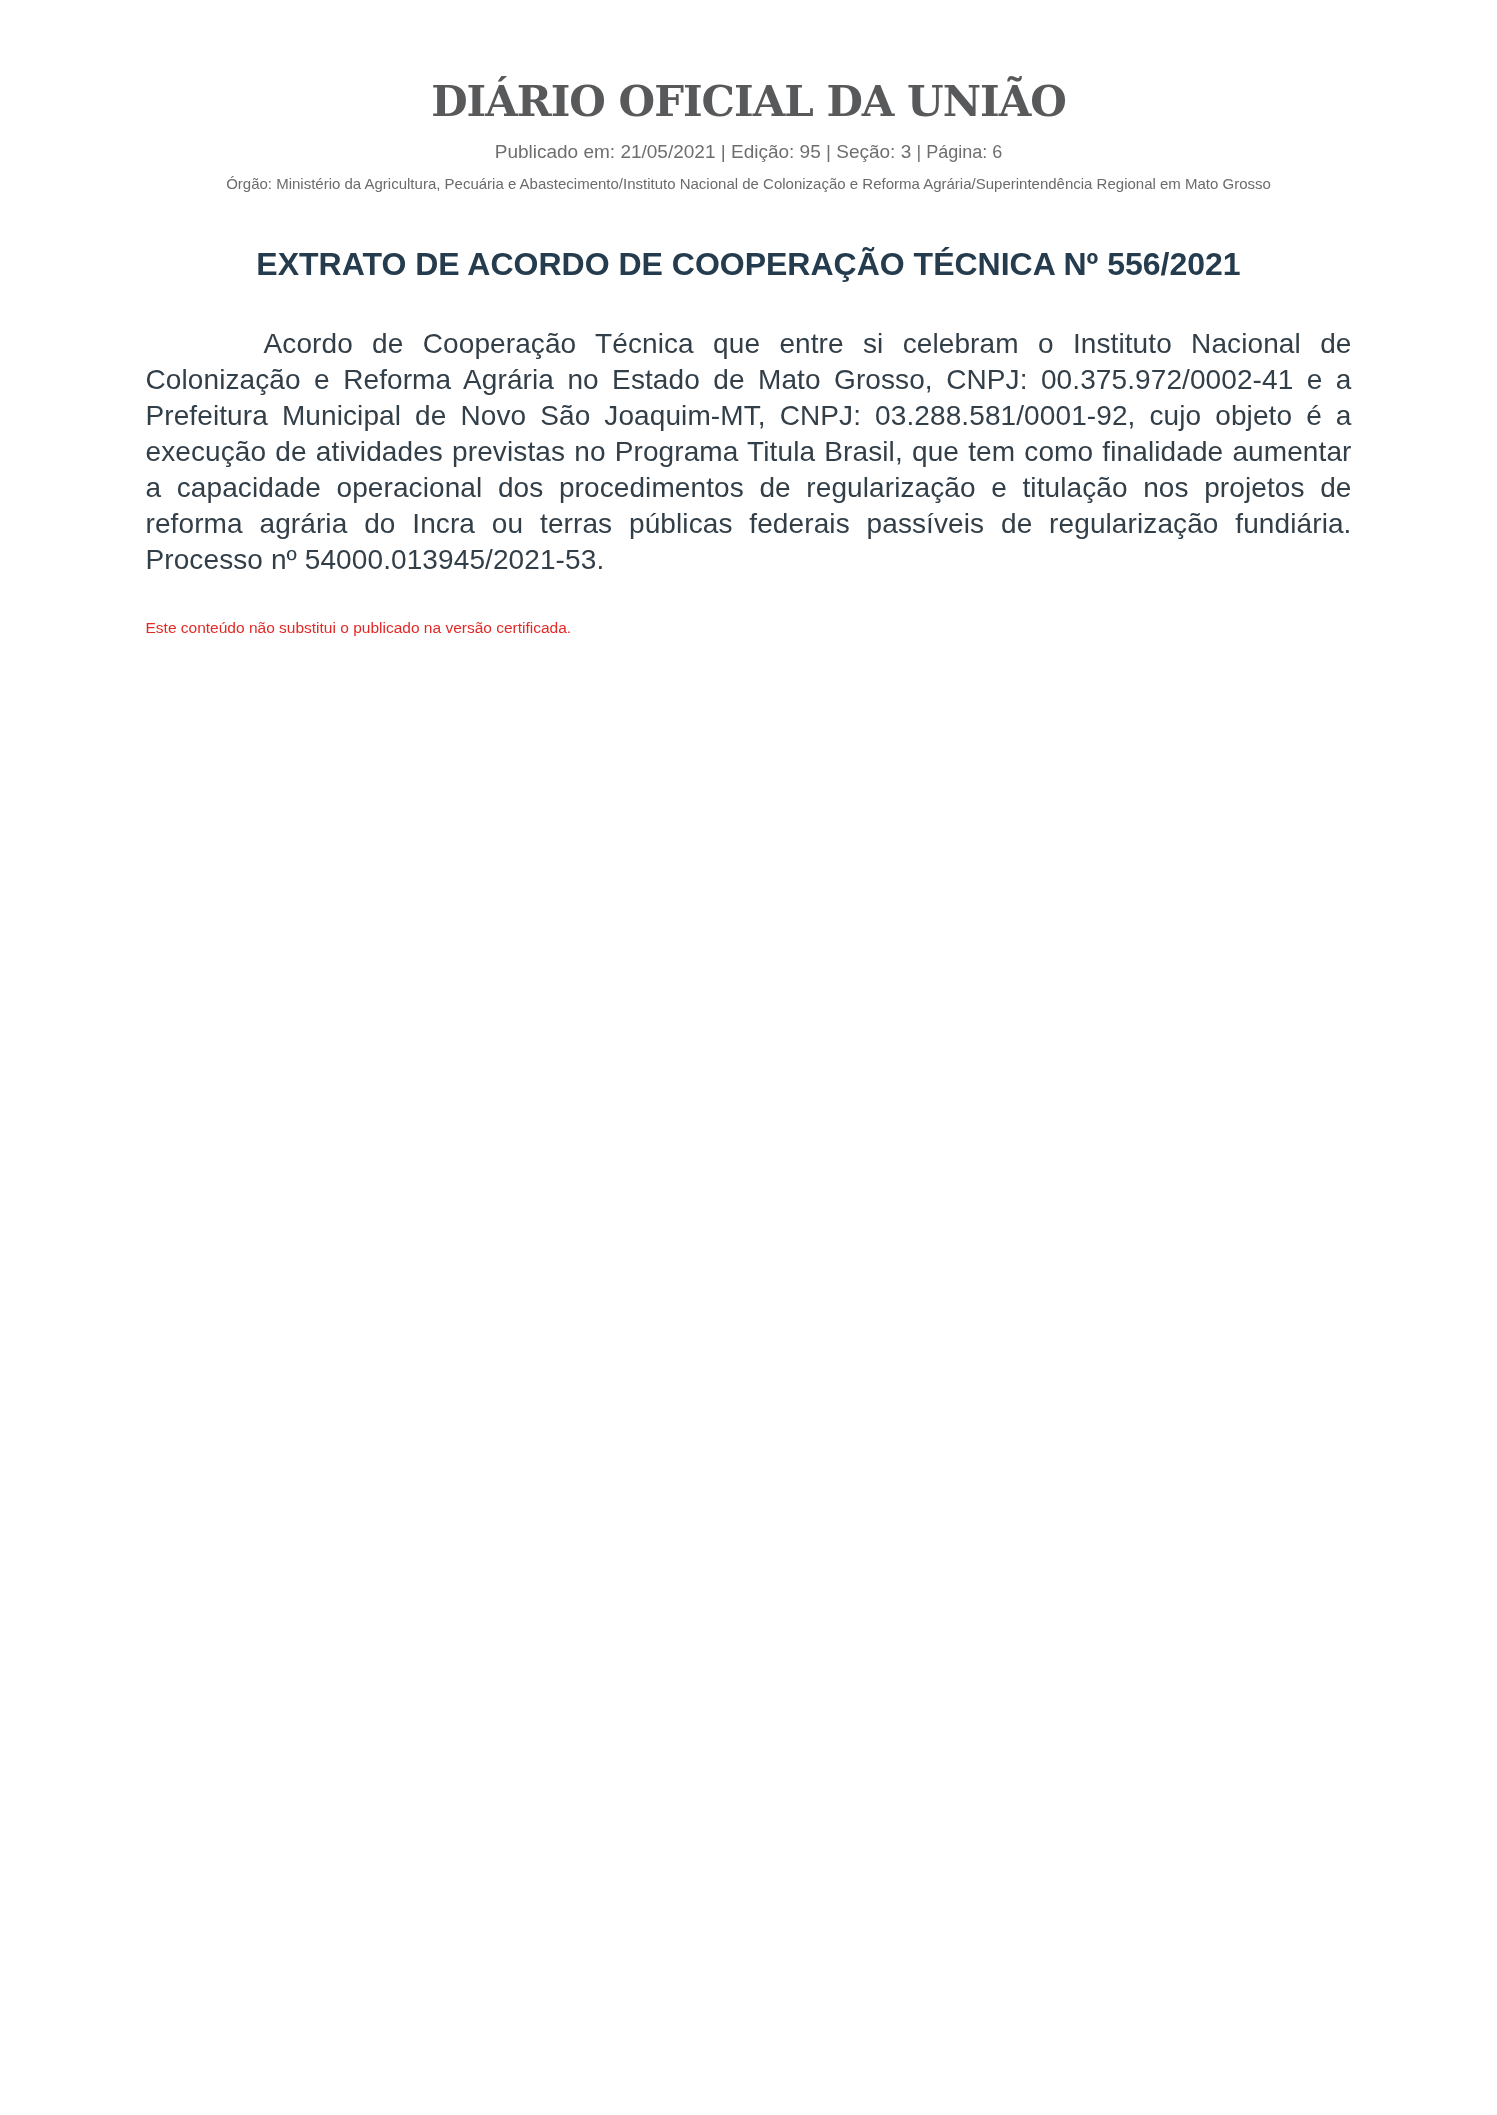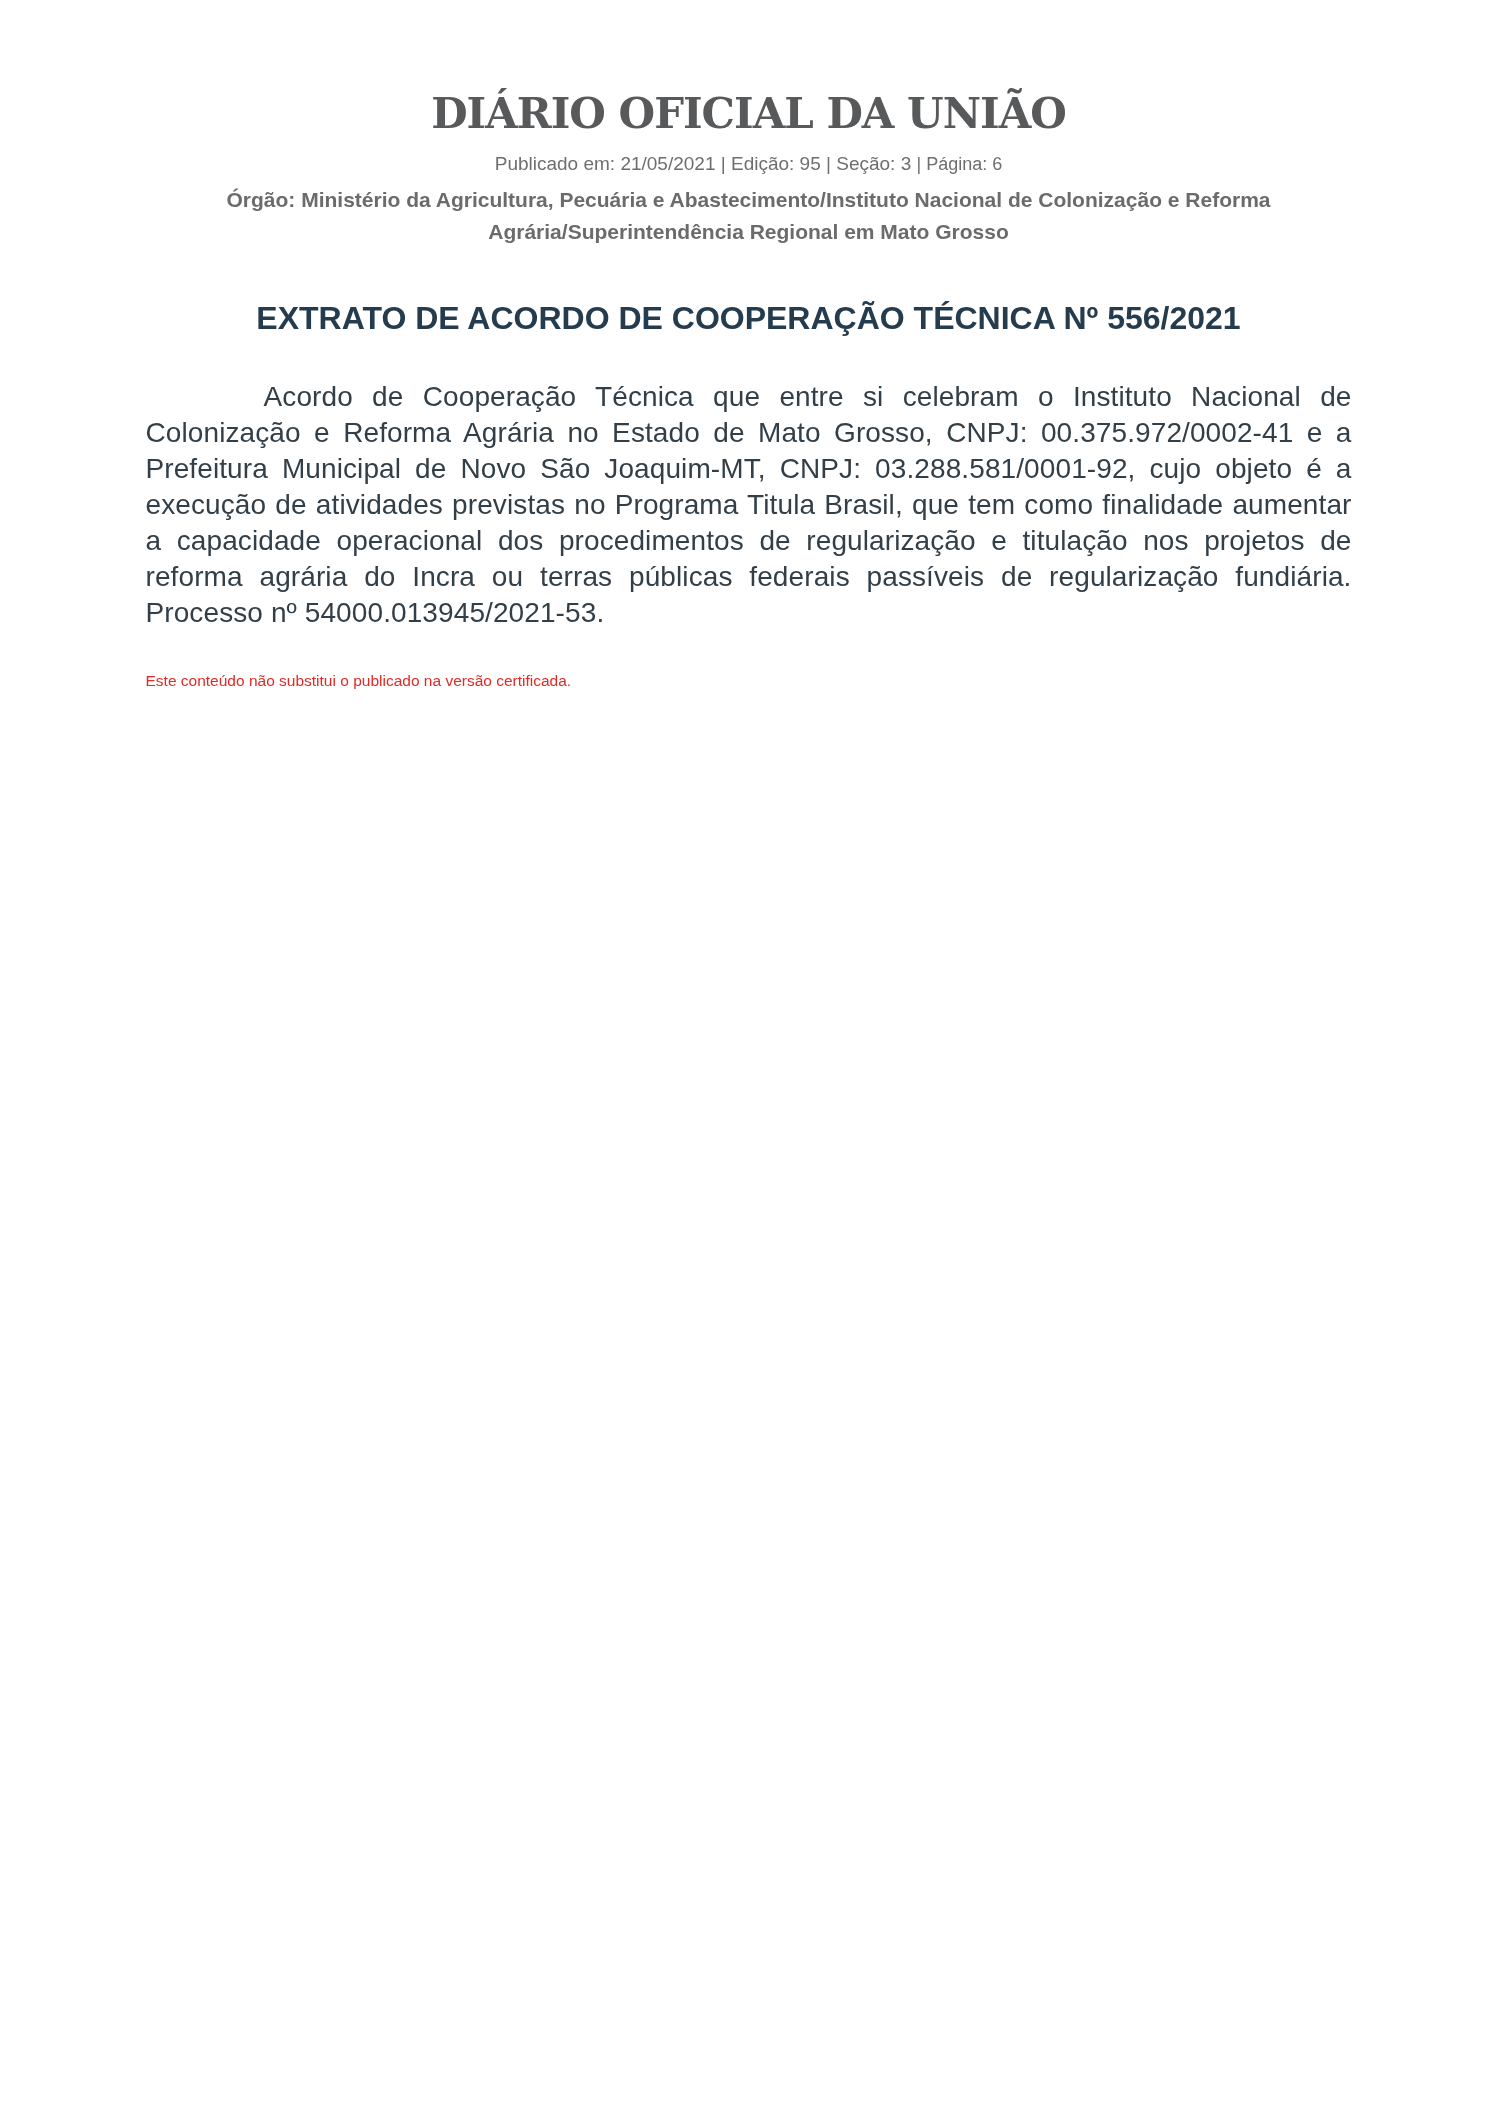--- a/index.html
+++ b/index.html
@@ -13,21 +13,21 @@
     width: 1497px;
     height: 2115px;
     margin: 0 auto;
     background: #ffffff;
     overflow: hidden;
     font-family: "Liberation Sans", sans-serif;
   }
 
   .content {
     width: 1206px;
-    margin: 16px auto;
+    margin: 4px auto;
     padding-top: 74px;
   }
 
   
   .gazette-title {
     text-align: center;
     font-family: "DejaVu Serif", "Liberation Serif", serif;
     font-weight: 700;
     font-size: 42px;
     letter-spacing: -1px;
@@ -45,22 +45,22 @@
 
   .publication-meta .page-suffix {
     font-size: 18px;
     color: var(--meta-color, #6e6e6e);
   }
 
   .organ-line {
     margin: 7px auto 0 auto;
     max-width: 1045px;
     text-align: center;
-    font-size: 21px;
-    font-weight: 700;
+    font-size: 15px;
+    font-weight: 400;
     color: var(--organ-color, #6b6b6b);
     line-height: 1.55;
   }
 
   
   .article-heading {
     margin-top: 50px;
     text-align: center;
     font-size: 32px;
     font-weight: 700;

